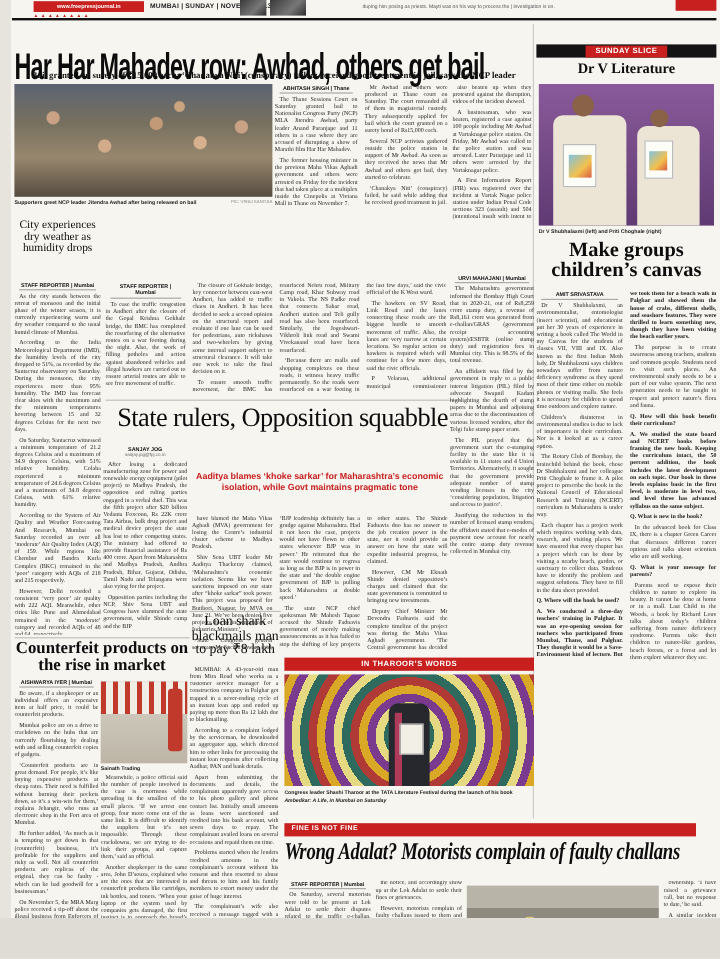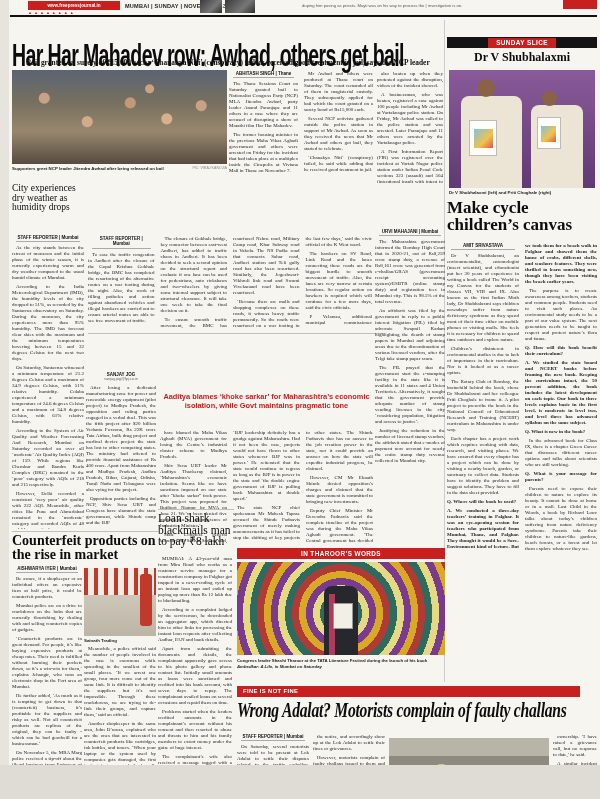--- a/index.html
+++ b/index.html
@@ -17,21 +17,21 @@
   .snippet{left:302px;top:3px;width:256px;font-size:4.2px;color:#555;white-space:nowrap;overflow:hidden;}
   .redend{left:563px;top:0;width:34px;height:9px;background:#c8201f;}
   .toprule{left:10px;top:15px;width:587px;height:2px;background:#111;}
   .vrule{left:444px;top:20px;width:1px;height:662px;background:#ccc;}
   .hrule{height:1px;background:#c2c0ba;}
   
   .lead-hl{left:12px;top:19px;width:690px;transform:scaleX(0.63);transform-origin:0 0;
            font-family:"Liberation Sans",sans-serif;font-weight:900;font-size:31px;
            letter-spacing:-1px;color:#0c0c0c;white-space:nowrap;line-height:1;}
   .lead-sub{left:12px;top:57px;width:432px;font-size:7.4px;font-weight:bold;text-align:center;color:#111;}
-  .hl{color:#0d0d0d;text-align:left;line-height:1.02;}
+  .hl{color:#0d0d0d;text-align:center;line-height:1.02;}
   
   .ph-main{left:12px;top:70px;width:215px;height:94px;
      background:radial-gradient(circle at 15% 30%,#c9a184 0 5px,transparent 6px),
        radial-gradient(circle at 35% 55%,#d2ab8a 0 5px,transparent 6px),
        radial-gradient(circle at 55% 35%,#c39a78 0 5px,transparent 6px),
        radial-gradient(circle at 72% 52%,#d7b08d 0 5px,transparent 6px),
        radial-gradient(circle at 88% 38%,#c9a184 0 5px,transparent 6px),
        radial-gradient(circle at 64% 20%,#caa37f 0 4px,transparent 5px),
        linear-gradient(180deg,#5c6472 0%,#77705f 35%,#98876e 65%,#564c40 100%);}
   .cap-row{left:12px;top:166px;width:215px;display:flex;justify-content:space-between;align-items:flex-start;}
@@ -128,35 +128,35 @@
         <p>also beaten up when they protested against the disruption, videos of the incident showed.</p>
         <p>A businessman, who was beaten, registered a case against 100 people including Mr Awhad at Vartaknagar police station. On Friday, Mr Awhad was called to the police station and was arrested. Later Paranjape and 11 others were arrested by the Vartaknagar police.</p>
         <p>A First Information Report (FIR) was registered over the incident at Vartak Nagar police station under Indian Penal Code sections 323 (assault) and 504 (intentional insult with intent to provoke breach of peace).</p>
       </div>
 
   </div>
 
   <div class="abs banner">
     <span class="redbox">SUNDAY SLICE</span>
   </div>
-  <div class="abs slice-author">Dr V Shubhalaxmi</div>
+  <div class="abs slice-author">Dr V Literature</div>
   <div class="abs ph-slice">
     <span class="fig" style="left:8%;width:42%;height:78%;"></span>
     <span class="fig" style="left:56%;width:36%;height:70%;"></span>
     <span class="head" style="left:19%;top:8%;width:18px;height:18px;"></span>
     <span class="head" style="left:64%;top:18%;width:15px;height:15px;"></span>
     <span class="book" style="left:14%;top:42%;width:26px;height:34px;">
         <i></i>
       </span>
     <span class="book" style="left:60%;top:40%;width:22px;height:30px;">
         <i></i>
       </span>
   </div>
   <div class="abs slice-cap cap">Dr V Shubhalaxmi (left) and Priti Choghale (right)</div>
-  <h2 class="abs hl" style="left:447px;top:199px;width:150px;font-size:17px;font-weight:bold;margin:0;">Make cycle children’s canvas</h2>
+  <h2 class="abs hl" style="left:447px;top:199px;width:150px;font-size:17px;font-weight:bold;margin:0;">Make groups children’s canvas</h2>
   <div class="abs body-text cols2" style="left:447px;top:243px;width:150px;height:439px;">
     <div class="byline">AMIT SRIVASTAVA</div>
     <div>
         <p>Dr V Shubhalaxmi, an environmentalist, entomologist (insect scientist), and educationist put her 30 years of experience in writing a book called The World in my Canvas for the students of classes VII, VIII and IX. Also known as the first Indian Moth lady, Dr Shubhalaxmi says children nowadays suffer from nature deficiency syndrome as they spend most of their time either on mobile phones or visiting malls. She feels it is necessary for children to spend time outdoors and explore nature.</p>
         <p>Children’s disinterest in environmental studies is due to lack of importance in their curriculum. Nor is it looked at as a career option.</p>
         <p>The Rotary Club of Bombay, the brainchild behind the book, chose Dr Shubhalaxmi and her colleague Priti Choghale to frame it. A pilot project to prescribe the book in the National Council of Educational Research and Training (NCERT) curriculum in Maharashtra is under way.</p>
         <p>Each chapter has a project work which requires working with data, research, and visiting places. We have ensured that every chapter has a project which can be done by visiting a nearby beach, garden, or sanctuary to collect data. Students have to identify the problem and suggest solutions. They have to fill in the data sheet provided.</p>
         <p class="q">Q. Where will the book be used?</p>
         <p class="q">A. We conducted a three-day teachers’ training in Palghar. It was an eye-opening session for teachers who participated from Mumbai, Thane, and Palghar. They thought it would be a Save-Environment kind of lecture. But we took them for a beach walk in Palghar and showed them the house of crabs, different shells, and seashore features. They were thrilled to learn something new, though they have been visiting the beach earlier years.</p>
         <p>The purpose is to create awareness among teachers, students and common people. Students need to visit such places. An environmental study needs to be a part of our value system. The next generation needs to be taught to respect and protect nature’s flora and fauna.</p>
@@ -187,20 +187,21 @@
         <p>To ease the traffic congestion in Andheri after the closure of the Gopal Krishna Gokhale bridge, the BMC has completed the resurfacing of the alternative routes on a war footing during the night. Also, the work of filling potholes and action against abandoned vehicles and illegal hawkers are carried out to ensure arterial routes are able to see free movement of traffic.</p>
         <p>The closure of Gokhale bridge, key connector between east-west Andheri, has added to traffic chaos in Andheri. It has been decided to seek a second opinion on the structural report and evaluate if one lane can be used for pedestrians, auto rickshaws and two-wheelers by giving some internal support subject to structural clearance. It will take one week to take the final decision on it.</p>
         <p>To ensure smooth traffic movement, the BMC has resurfaced Nehru road, Military Camp road, Khar Subway road in Vakola. The NS Padke road that connects Sahar road, Andheri station and Teli gully road has also been resurfaced. Similarly, the Jogeshwari-Vikhroli link road and Swami Vivekanand road have been resurfaced.</p>
         <p>‘Because there are malls and shopping complexes on these roads, it witness heavy traffic permanently. So the roads were resurfaced on a war footing in the last few days,’ said the civic official of the K West ward.</p>
         <p>The hawkers on SV Road, Link Road and the lanes connecting these roads are the biggest hurdle to smooth movement of traffic. Also, the lanes are very narrow at certain locations. So regular action on hawkers is required which will continue for a few more days, said the civic officials.</p>
         <p>P Velarasu, additional municipal commissioner (projects) said, ‘The resurfacing work of alternative routes was completed within 48 hours by working during night time to avoid inconvenience to traffic movement.’</p>
       </div>
   </div>
   <div class="abs hrule" style="left:88px;top:333px;width:296px;"></div>
 
+  <h2 class="abs hl" style="left:86px;top:337px;width:299px;font-size:22px;font-weight:normal;margin:0;letter-spacing:-.5px;">State rulers, Opposition squabble</h2>
   <div class="abs body-text" style="left:86px;top:372px;width:70px;height:156px;">
     <div class="byline" style="border-bottom:none;margin-bottom:0;padding-bottom:0;">SANJAY JOG</div>
     <div class="byline-email">sanjay.jog@fpj.co.in</div>
     <div>
         <p>After losing a dedicated manufacturing zone for power and renewable energy equipment (pilot project) to Madhya Pradesh, the opposition and ruling parties engaged in a verbal duel. This was the fifth project after $20 billion Vedanta Foxconn, Rs 22K crore Tata Airbus, bulk drug project and medical device project the state has lost to other competing states. The ministry had offered to provide financial assistance of Rs 400 crore. Apart from Maharashtra and Madhya Pradesh, Andhra Pradesh, Bihar, Gujarat, Odisha, Tamil Nadu and Telangana were also vying for the project.</p>
         <p>Opposition parties including the NCP, Shiv Sena UBT and Congress have slammed the state government, while Shinde camp and the BJP</p>
       </div>
   </div>
   <div class="abs pullquote">Aaditya blames ‘khoke sarkar’ for Maharashtra’s economic isolation, while Govt maintains pragmatic tone</div>
   <div class="abs body-text cols3" style="left:160px;top:430px;width:213px;height:115px;">

